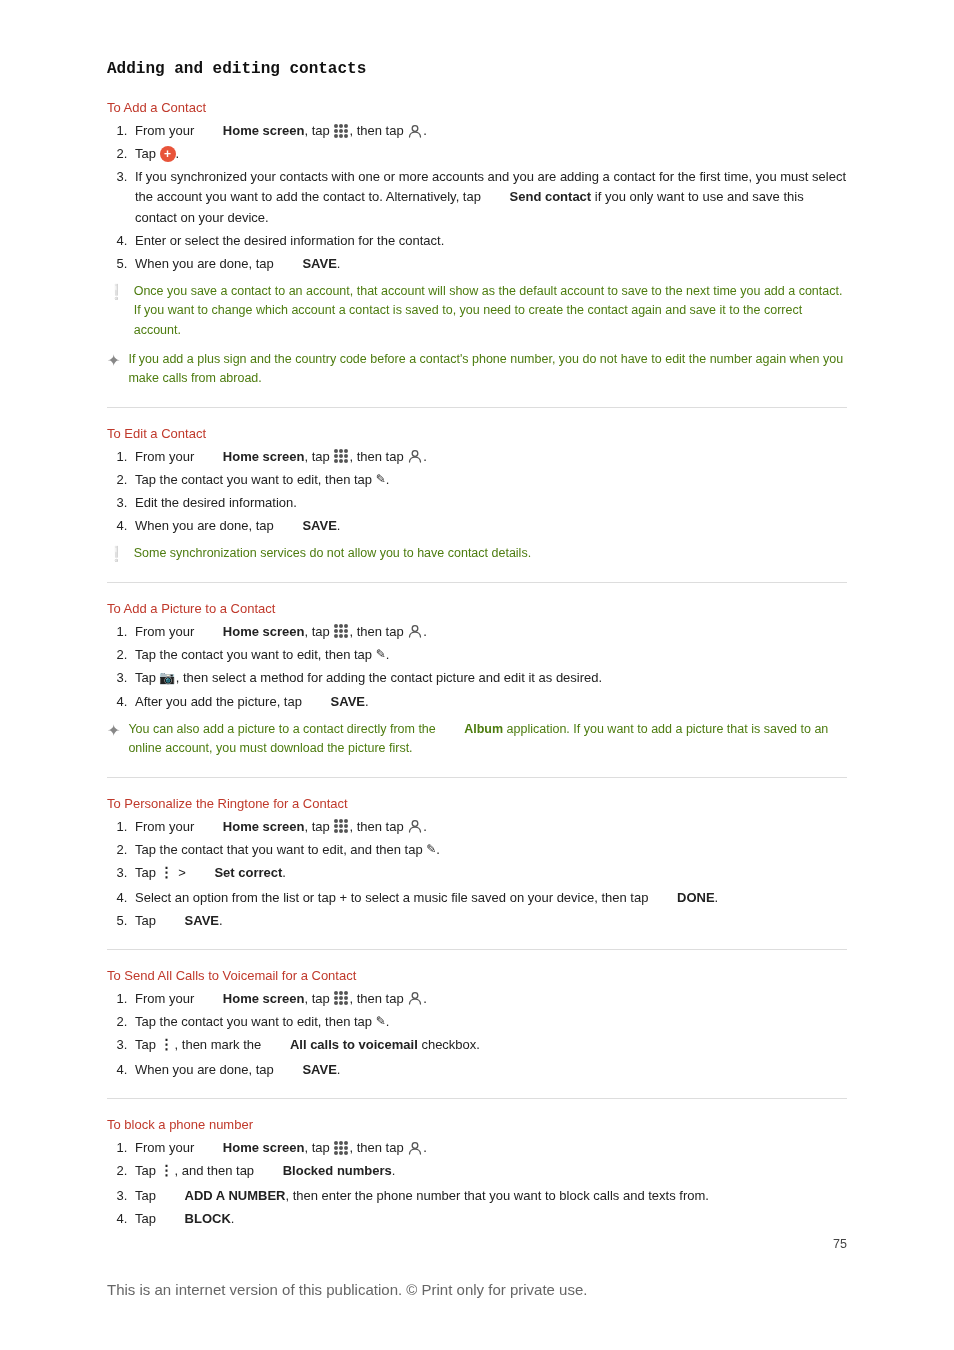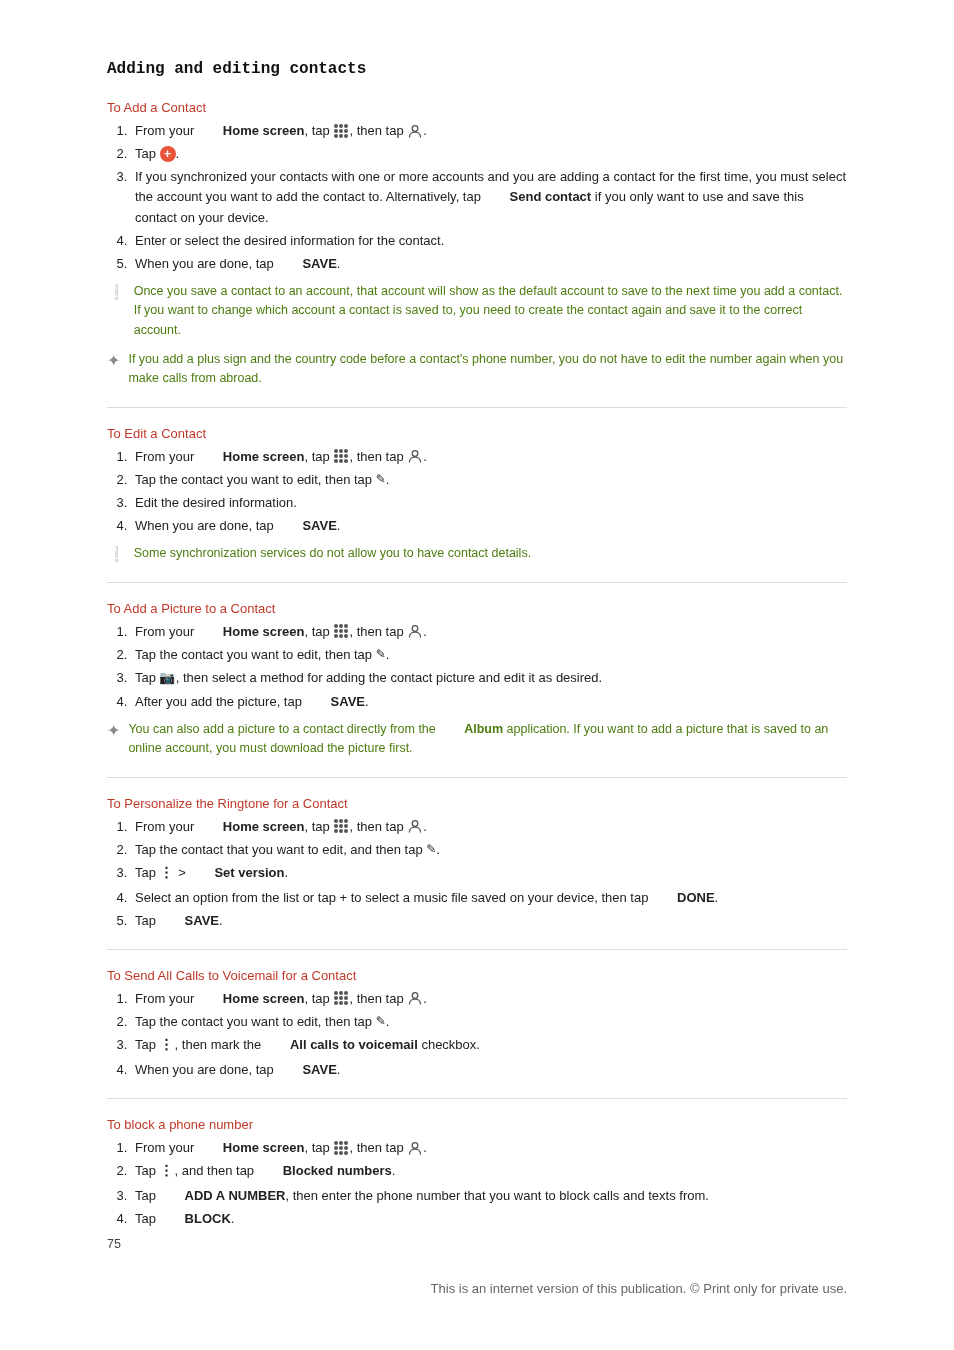--- a/index.html
+++ b/index.html
@@ -136,28 +136,28 @@
     .icon-dots {
       display: inline-block;
       vertical-align: middle;
       font-size: 14px;
       font-weight: bold;
       letter-spacing: 1px;
       top: -1px;
       position: relative;
     }
     .footer {
-      text-align: right;
-      font-size: 13px;
+      text-align: left;
+      font-size: 15px;
       color: #666;
       margin-top: 30px;
       padding-bottom: 20px;
     }
     .page-num {
-      text-align: left;
+      text-align: right;
       font-size: 12.5px;
       color: #444;
       margin-bottom: 8px;
     }
   </style>
 </head>
 <body>
 
 <div class="page">
   <h1 class="page-title">Adding and editing contacts</h1>
@@ -261,21 +261,21 @@
             <span></span>
             <span></span>
             <span></span>
           </span>, then tap <span class="icon-contacts">
     <svg viewBox="0 0 16 16" fill="none" xmlns="http://www.w3.org/2000/svg">
       <circle cx="8" cy="5.5" r="2.8" stroke="#555" stroke-width="1.3"></circle>
       <path d="M2.5 14c0-3 2.5-5 5.5-5s5.5 2 5.5 5" stroke="#555" stroke-width="1.3" stroke-linecap="round"></path>
     </svg>
   </span>.</li>
         <li>Tap the contact that you want to edit, and then tap <span class="icon-pencil">✎</span>.</li>
-        <li>Tap <span class="icon-dots">⋮</span> &gt; <b>Set version</b>.</li>
+        <li>Tap <span class="icon-dots">⋮</span> &gt; <b>Set correct</b>.</li>
         <li>Select an option from the list or tap + to select a music file saved on your device, then tap <b>DONE</b>.</li>
         <li>Tap <b>SAVE</b>.</li>
       </ol>
       <hr class="divider">
       <div class="section-heading">To Send All Calls to Voicemail for a Contact</div>
       <ol>
         <li>From your <b>Home screen</b>, tap <span class="icon-apps">
             <span></span>
             <span></span>
             <span></span>

